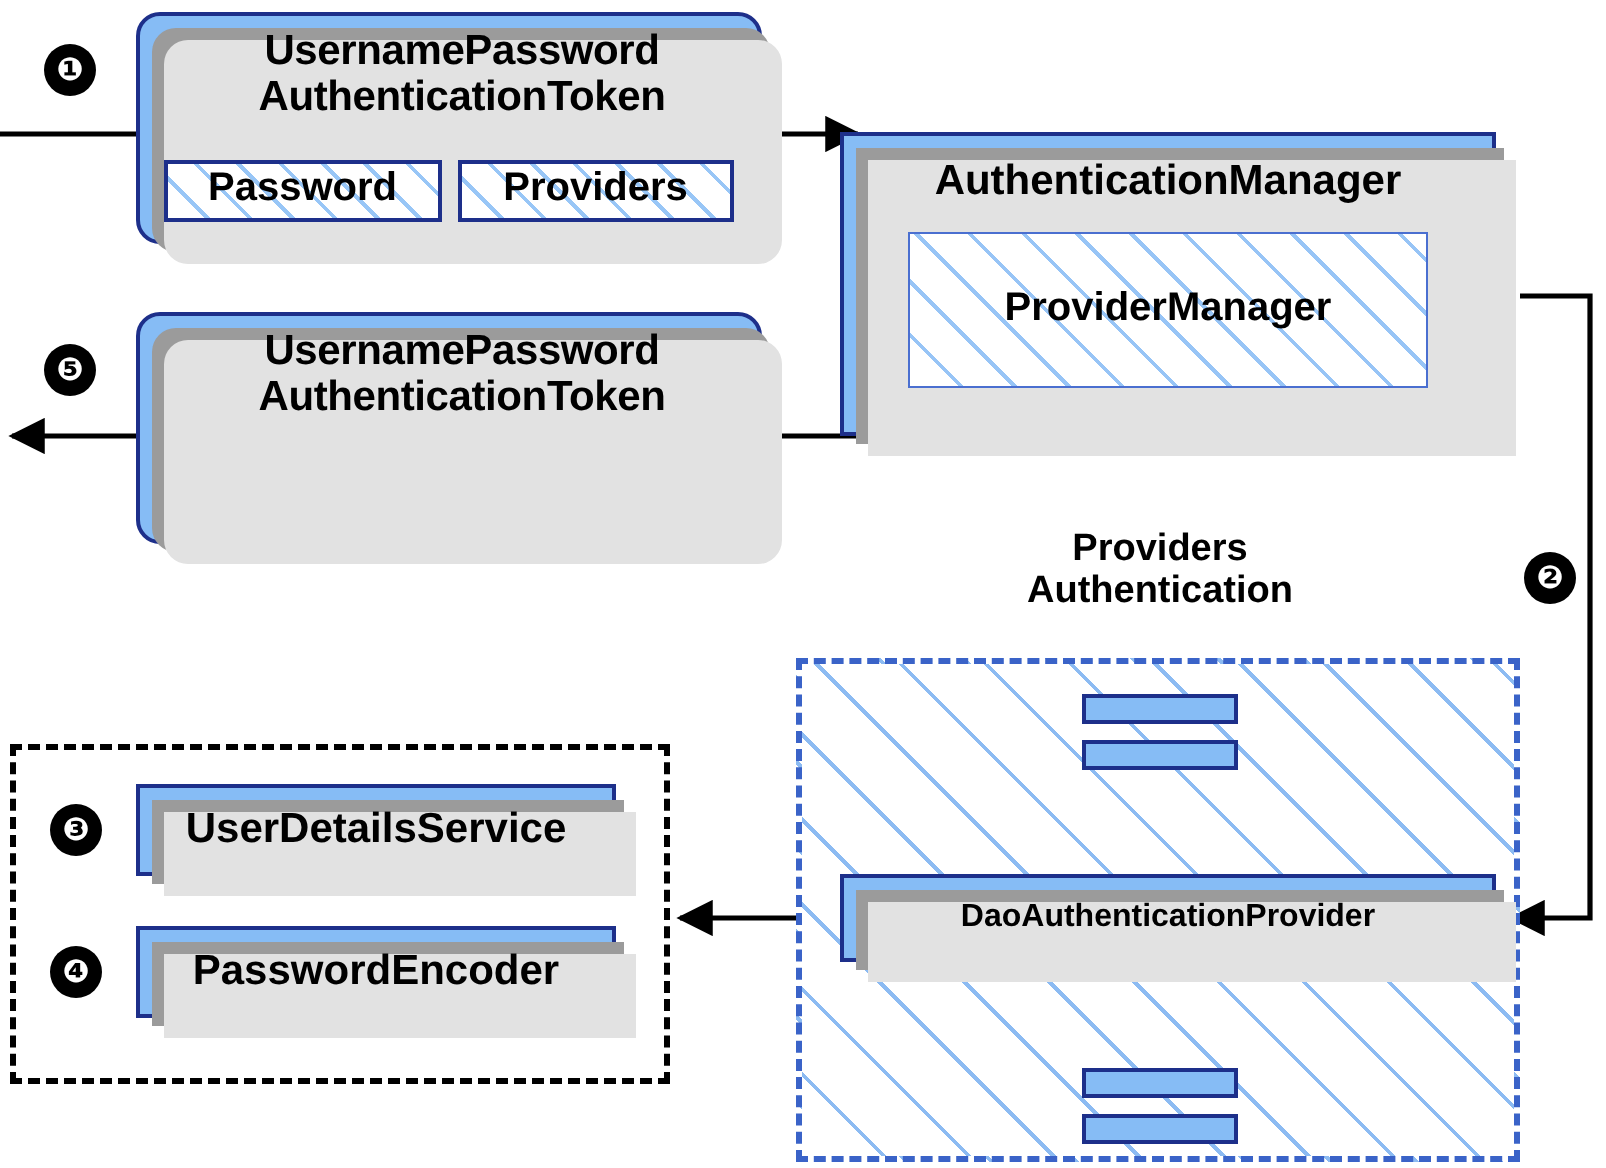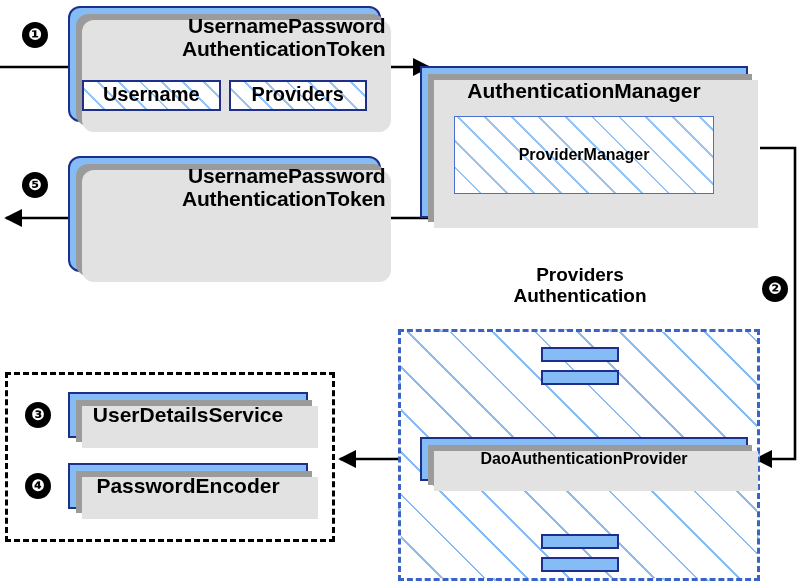--- a/index.html
+++ b/index.html
@@ -60,21 +60,21 @@
   }
   
   .token-box {
     flex-direction: column;
     justify-content: flex-start;
     padding-top: 7px;
     font-size: 21px;
   }
   .token-title {
     width: 100%;
-    text-align: right;
+    text-align: center;
     letter-spacing: -0.2px;
     padding-left: 13px;
   }
   .token-fields {
     position: absolute;
     left: 12px;
     right: 12px;
     bottom: 9px;
     display: flex;
     gap: 8px;
@@ -115,21 +115,21 @@
     background:
       repeating-linear-gradient(45deg,
         rgba(140,190,245,0) 0px,
         rgba(140,190,245,0) 17px,
         rgba(140,190,245,0.9) 17px,
         rgba(140,190,245,0.9) 19px),
       #ffffff;
     display: flex;
     align-items: center;
     justify-content: center;
-    font-size: 16px;
+    font-size: 20px;
     font-weight: bold;
     color: #000000;
   }
   
   .dashed-black {
     position: absolute;
     box-sizing: border-box;
     border: 3px dashed #000000;
     background: transparent;
     z-index: 2;
@@ -218,21 +218,21 @@
 
     <path d="M 432 218 L 381 218" stroke="#000000" stroke-width="2.6" fill="none"></path>
 
     <path d="M 70 218 L 6 218" stroke="#000000" stroke-width="2.6" fill="none" marker-end="url(#arrowEnd)"></path>
   </svg>
 
   <div class="node rounded token-box shadow2" style="left:68px; top:6px; width:313px; height:116px;">
     <div class="token-title">UsernamePassword</div>
     <div class="token-title">AuthenticationToken</div>
     <div class="token-fields">
-      <div class="field">Username</div>
+      <div class="field">Password</div>
       <div class="field">Providers</div>
     </div>
   </div>
   <div class="step" style="left:22px; top:22px;">❶</div>
 
   <div class="node rounded token-box shadow2" style="left:68px; top:156px; width:313px; height:116px;">
     <div class="token-title">UsernamePassword</div>
     <div class="token-title">AuthenticationToken</div>
   </div>
   <div class="step" style="left:22px; top:172px;">❺</div>

